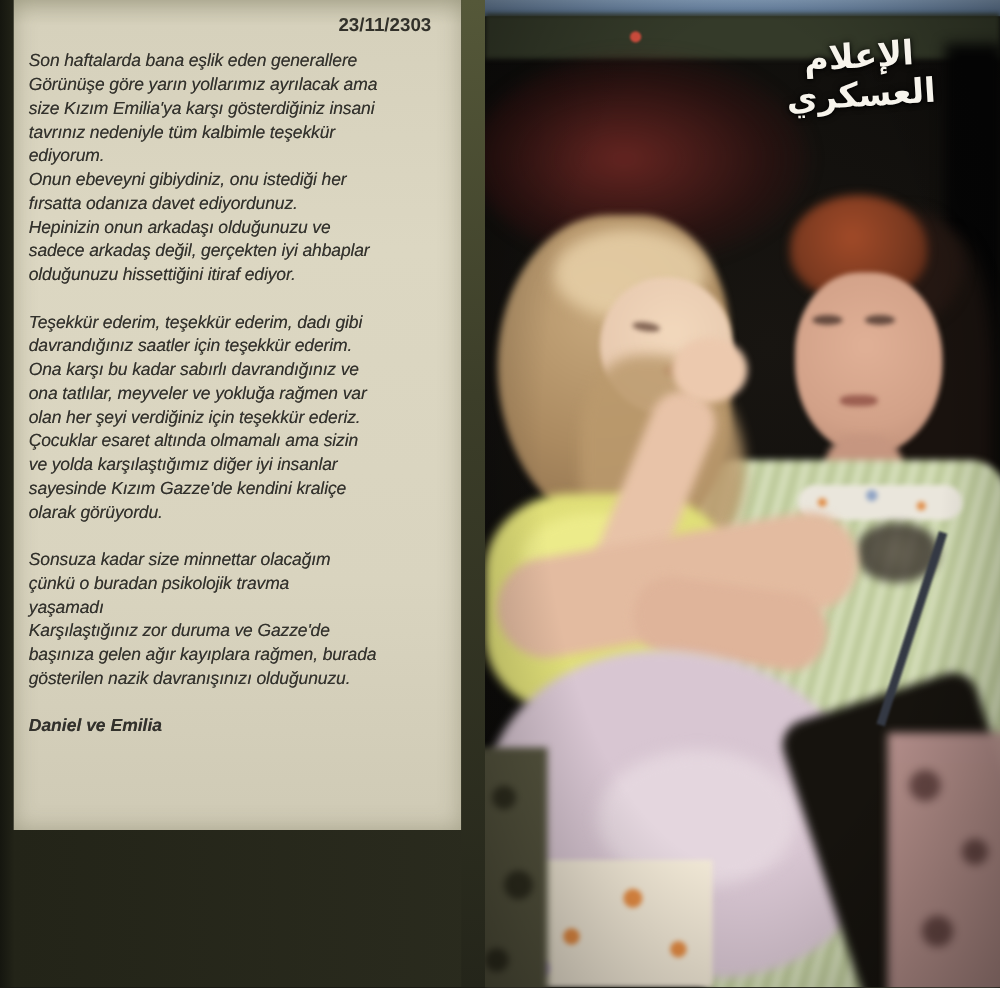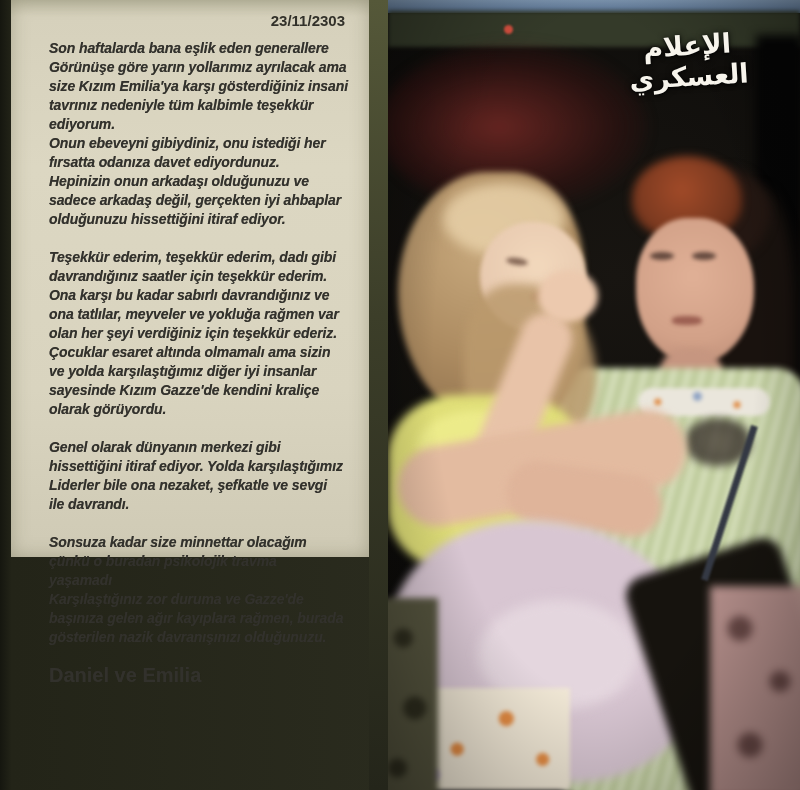--- a/index.html
+++ b/index.html
@@ -7,45 +7,45 @@
     position:relative;width:800px;height:790px;overflow:hidden;
     font-family:"Liberation Sans","DejaVu Sans",sans-serif;
     background:#26271b;
   }
   
   .letter-panel{
     position:absolute;left:0;top:0;width:388px;height:790px;
     background:linear-gradient(90deg,#15160f 0%,#232418 3%,#2a2b1e 100%);
   }
   .paper{
-    position:absolute;left:11px;top:0;width:358px;height:557px;
+    position:absolute;left:11px;top:0;width:358px;height:664px;
     background:linear-gradient(180deg,#c3bfa8 0%,#d6d1bc 3%,#dcd7c2 30%,#d9d4bf 70%,#cfcab5 100%);
     box-shadow:inset 0 0 18px rgba(90,88,60,.35);
     box-sizing:border-box;
-    padding:8px 10px 0 38px;
+    padding:8px 10px 0 12px;
   }
   .paper-right-edge{
     position:absolute;left:369px;top:0;width:19px;height:790px;
     background:linear-gradient(180deg,#555839 0%,#3c3e29 40%,#24251a 100%);
   }
   .date{
     text-align:right;padding-right:14px;
     font-weight:700;font-size:15px;color:#32312a;
     margin:4px 0 10px 0;
   }
   .para{
     white-space:pre-line;
-    font-style:italic;font-weight:700;
+    font-style:italic;font-weight:400;
     font-size:14px;line-height:19px;letter-spacing:-.1px;
     color:#32312c;margin:0 0 19px 0;
     text-shadow:0 0 .4px rgba(50,49,44,.6);
   }
   .signature{
-    font-weight:700;
-    font-size:20px;line-height:19px;color:#32312c;
+    font-style:italic;font-weight:700;
+    font-size:14px;line-height:19px;color:#32312c;
     margin:19px 0 0 0;text-shadow:0 0 .4px rgba(50,49,44,.6);
   }
   
   .photo-panel{
     position:absolute;left:388px;top:0;width:412px;height:790px;overflow:hidden;
     background:radial-gradient(circle at 55% 35%,#181511 0%,#0d0c0a 60%,#0a0908 100%);
   }
   .ph{position:absolute;}
   .sky-band{left:0;top:0;width:412px;height:13px;background:linear-gradient(180deg,#7b93ad,#566f8f);}
   .wall-band{left:0;top:11px;width:412px;height:36px;background:#343a29;filter:blur(2px);}
@@ -152,24 +152,20 @@
 olduğunuzu hissettiğini itiraf ediyor.</p>
       <p class="para">Teşekkür ederim, teşekkür ederim, dadı gibi
 davrandığınız saatler için teşekkür ederim.
 Ona karşı bu kadar sabırlı davrandığınız ve
 ona tatlılar, meyveler ve yokluğa rağmen var
 olan her şeyi verdiğiniz için teşekkür ederiz.
 Çocuklar esaret altında olmamalı ama sizin
 ve yolda karşılaştığımız diğer iyi insanlar
 sayesinde Kızım Gazze'de kendini kraliçe
 olarak görüyordu.</p>
-      <p class="para">Genel olarak dünyanın merkezi gibi
-hissettiğini itiraf ediyor. Yolda karşılaştığımız
-Liderler bile ona nezaket, şefkatle ve sevgi
-ile davrandı.</p>
       <p class="para">Sonsuza kadar size minnettar olacağım
 çünkü o buradan psikolojik travma
 yaşamadı
 Karşılaştığınız zor duruma ve Gazze'de
 başınıza gelen ağır kayıplara rağmen, burada
 gösterilen nazik davranışınızı olduğunuzu.</p>
       <p class="signature">Daniel ve Emilia</p>
     </div>
     <div class="paper-right-edge"></div>
   </section>

